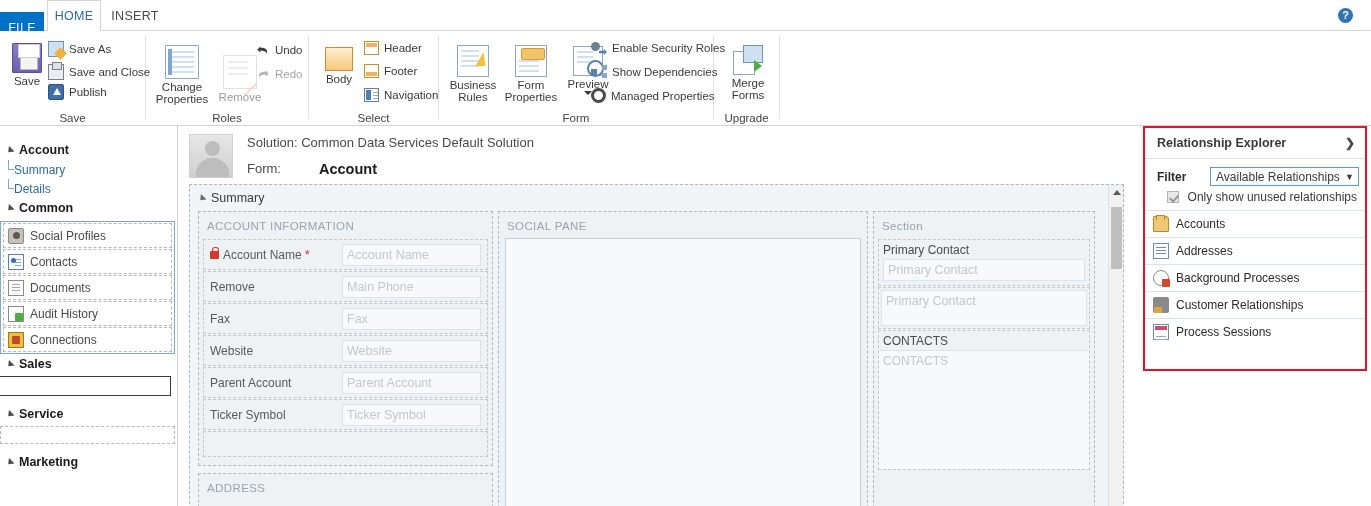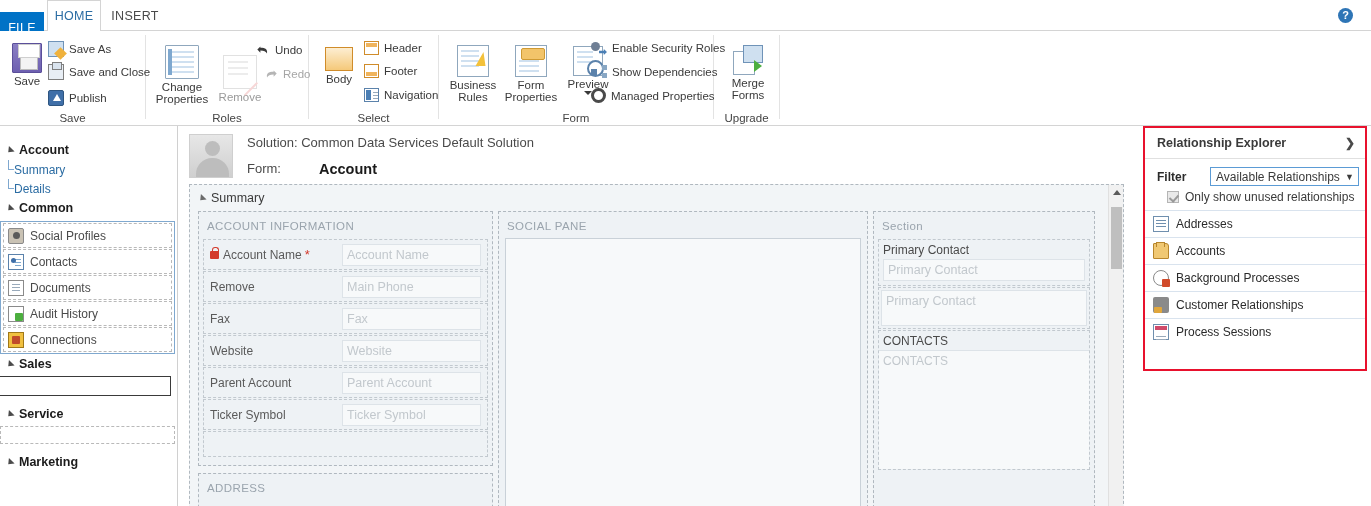--- a/index.html
+++ b/index.html
@@ -71,21 +71,21 @@
     font-size: 11.5px; color: #3a3a3a; line-height: 12px;
   }
   .bigbtn .lbl { margin-top: 2px; }
 
   .smallrow {
     position: absolute; display: flex; align-items: center;
     cursor: pointer; font-size: 11.5px; color: #3a3a3a;
     white-space: nowrap;
   }
   .smallrow .ico { margin-right: 5px; display:flex; }
-  .smallrow.dim { color: #a6a6a6; margin-left: 8px; }
+  .smallrow.dim { color: #a6a6a6; }
 
   
   .ico-save {
     width:30px;height:30px;background:linear-gradient(#8b7fc4,#6d5fb0);
     border:1px solid #5b4f9a;border-radius:1px;position:relative;
   }
   .ico-save:after{content:'';position:absolute;left:5px;top:0;width:20px;height:12px;background:#fff;border:1px solid #cfcfcf;}
   .ico-save:before{content:'';position:absolute;left:7px;bottom:2px;width:16px;height:12px;background:#f3f3f3;border:1px solid #bbb;}
 
   .ico-sm { width:16px;height:16px;position:relative;flex:0 0 16px; }
@@ -280,21 +280,21 @@
   .relexp-filter {
     display:flex; align-items:center; padding:8px 6px 0 12px;
   }
   .relexp-filter .flbl { font-weight:bold; font-size:12px; color:#2b2b2b; width:53px; }
   .ddl {
     flex:1; height:19px; border:1px solid #5b9bd5; background:#fff;
     display:flex; align-items:center; justify-content:space-between;
     padding:0 4px 0 5px; font-size:12px; color:#3a3a3a; cursor:pointer;
   }
   .ddl .caret { font-size:9px; color:#3a3a3a; }
-  .chkrow { display:flex; align-items:center; padding:4px 0 6px 22px; }
+  .chkrow { display:flex; align-items:center; padding:4px 8px 6px 22px;justify-content:space-between; }
   .chkbox {
     width:12px;height:12px;border:1px solid #b5b5b5;background:#e9e9e9;
     margin-right:6px;position:relative;flex:0 0 12px;cursor:pointer;
   }
   .chkbox:after{
     content:'';position:absolute;left:3px;top:1px;width:4px;height:7px;
     border:solid #9a9a9a;border-width:0 2px 2px 0;transform:rotate(42deg);
   }
   .chklabel { font-size:12px; color:#3a3a3a; }
   .rel-item {
@@ -352,21 +352,21 @@
             <span class="ico-sm ico-saveas"></span>
           </span>
         <span>Save As</span>
       </div>
       <div class="smallrow" style="left:48px;top:33px">
         <span class="ico">
             <span class="ico-sm ico-saveclose"></span>
           </span>
         <span>Save and Close</span>
       </div>
-      <div class="smallrow" style="left:48px;top:59px">
+      <div class="smallrow" style="left:48px;top:53px">
         <span class="ico">
             <span class="ico-sm ico-publish"></span>
           </span>
         <span>Publish</span>
       </div>
       <div class="glabel">Save</div>
     </div>
 
     <div class="rgroup" style="left:146px;width:162px">
       <div class="bigbtn" style="left:6px;top:14px;width:60px">
@@ -634,26 +634,26 @@
         <span class="caret">▼</span>
       </span>
     </div>
 
     <div class="chkrow">
       <span class="chkbox"></span>
       <span class="chklabel">Only show unused relationships</span>
     </div>
 
     <div class="rel-item">
+      <span class="rico rico-acc"></span>
+      <span>Accounts</span>
+    </div>
+    <div class="rel-item">
       <span class="rico rico-addr"></span>
       <span>Addresses</span>
-    </div>
-    <div class="rel-item">
-      <span class="rico rico-acc"></span>
-      <span>Accounts</span>
     </div>
     <div class="rel-item">
       <span class="rico rico-bg"></span>
       <span>Background Processes</span>
     </div>
     <div class="rel-item">
       <span class="rico rico-cust"></span>
       <span>Customer Relationships</span>
     </div>
     <div class="rel-item">

